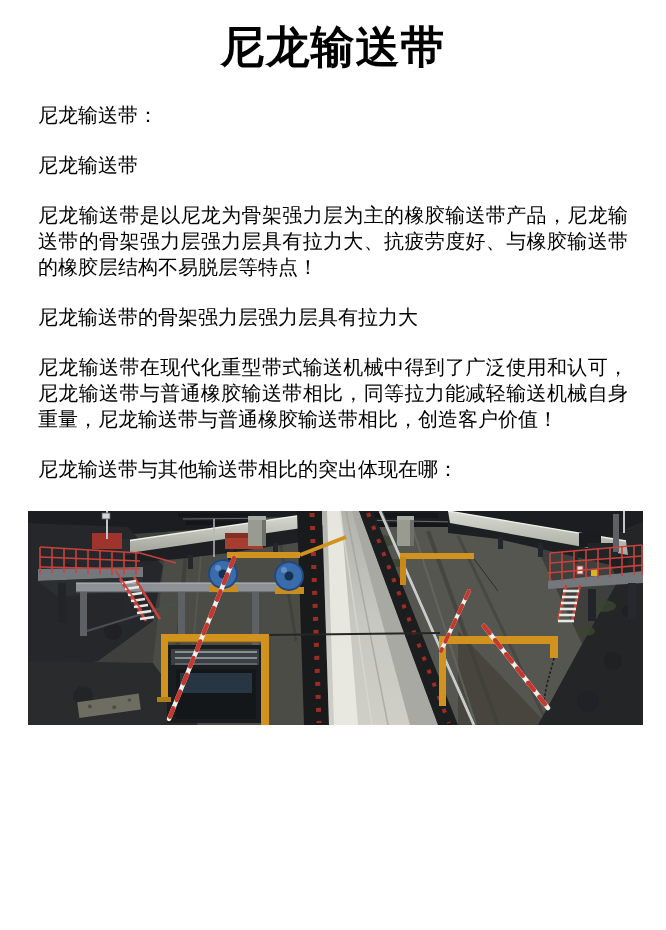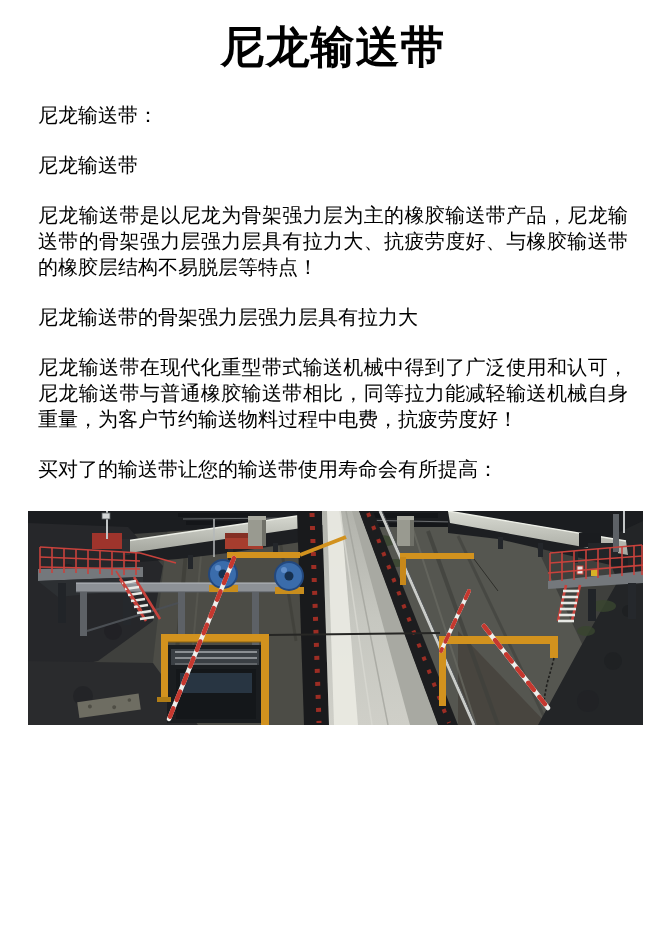--- a/index.html
+++ b/index.html
@@ -34,22 +34,22 @@
 
 <div class="page">
 
   <h1 class="title">尼龙输送带</h1>
 
   <div class="article">
     <p>尼龙输送带：</p>
     <p>尼龙输送带</p>
     <p>尼龙输送带是以尼龙为骨架强力层为主的橡胶输送带产品，尼龙输送带的骨架强力层强力层具有拉力大、抗疲劳度好、与橡胶输送带的橡胶层结构不易脱层等特点！</p>
     <p>尼龙输送带的骨架强力层强力层具有拉力大</p>
-    <p>尼龙输送带在现代化重型带式输送机械中得到了广泛使用和认可，尼龙输送带与普通橡胶输送带相比，同等拉力能减轻输送机械自身重量，为客户节约输送物料过程中电费，抗疲劳度好！</p>
-    <p>买对了的输送带让您的输送带使用寿命会有所提高：</p>
+    <p>尼龙输送带在现代化重型带式输送机械中得到了广泛使用和认可，尼龙输送带与普通橡胶输送带相比，同等拉力能减轻输送机械自身重量，尼龙输送带与普通橡胶输送带相比，创造客户价值！</p>
+    <p>尼龙输送带与其他输送带相比的突出体现在哪：</p>
   </div>
 
   <div class="photo-wrap">
     <svg width="615" height="214" viewBox="0 0 615 214" xmlns="http://www.w3.org/2000/svg">
       <defs>
         <linearGradient id="bandL" x1="0" y1="0" x2="0" y2="1">
           <stop offset="0" stop-color="#dcded6"></stop>
             <stop offset="1" stop-color="#a3a59d"></stop>
         </linearGradient>
         <linearGradient id="bandR" x1="0" y1="0" x2="0" y2="1">

